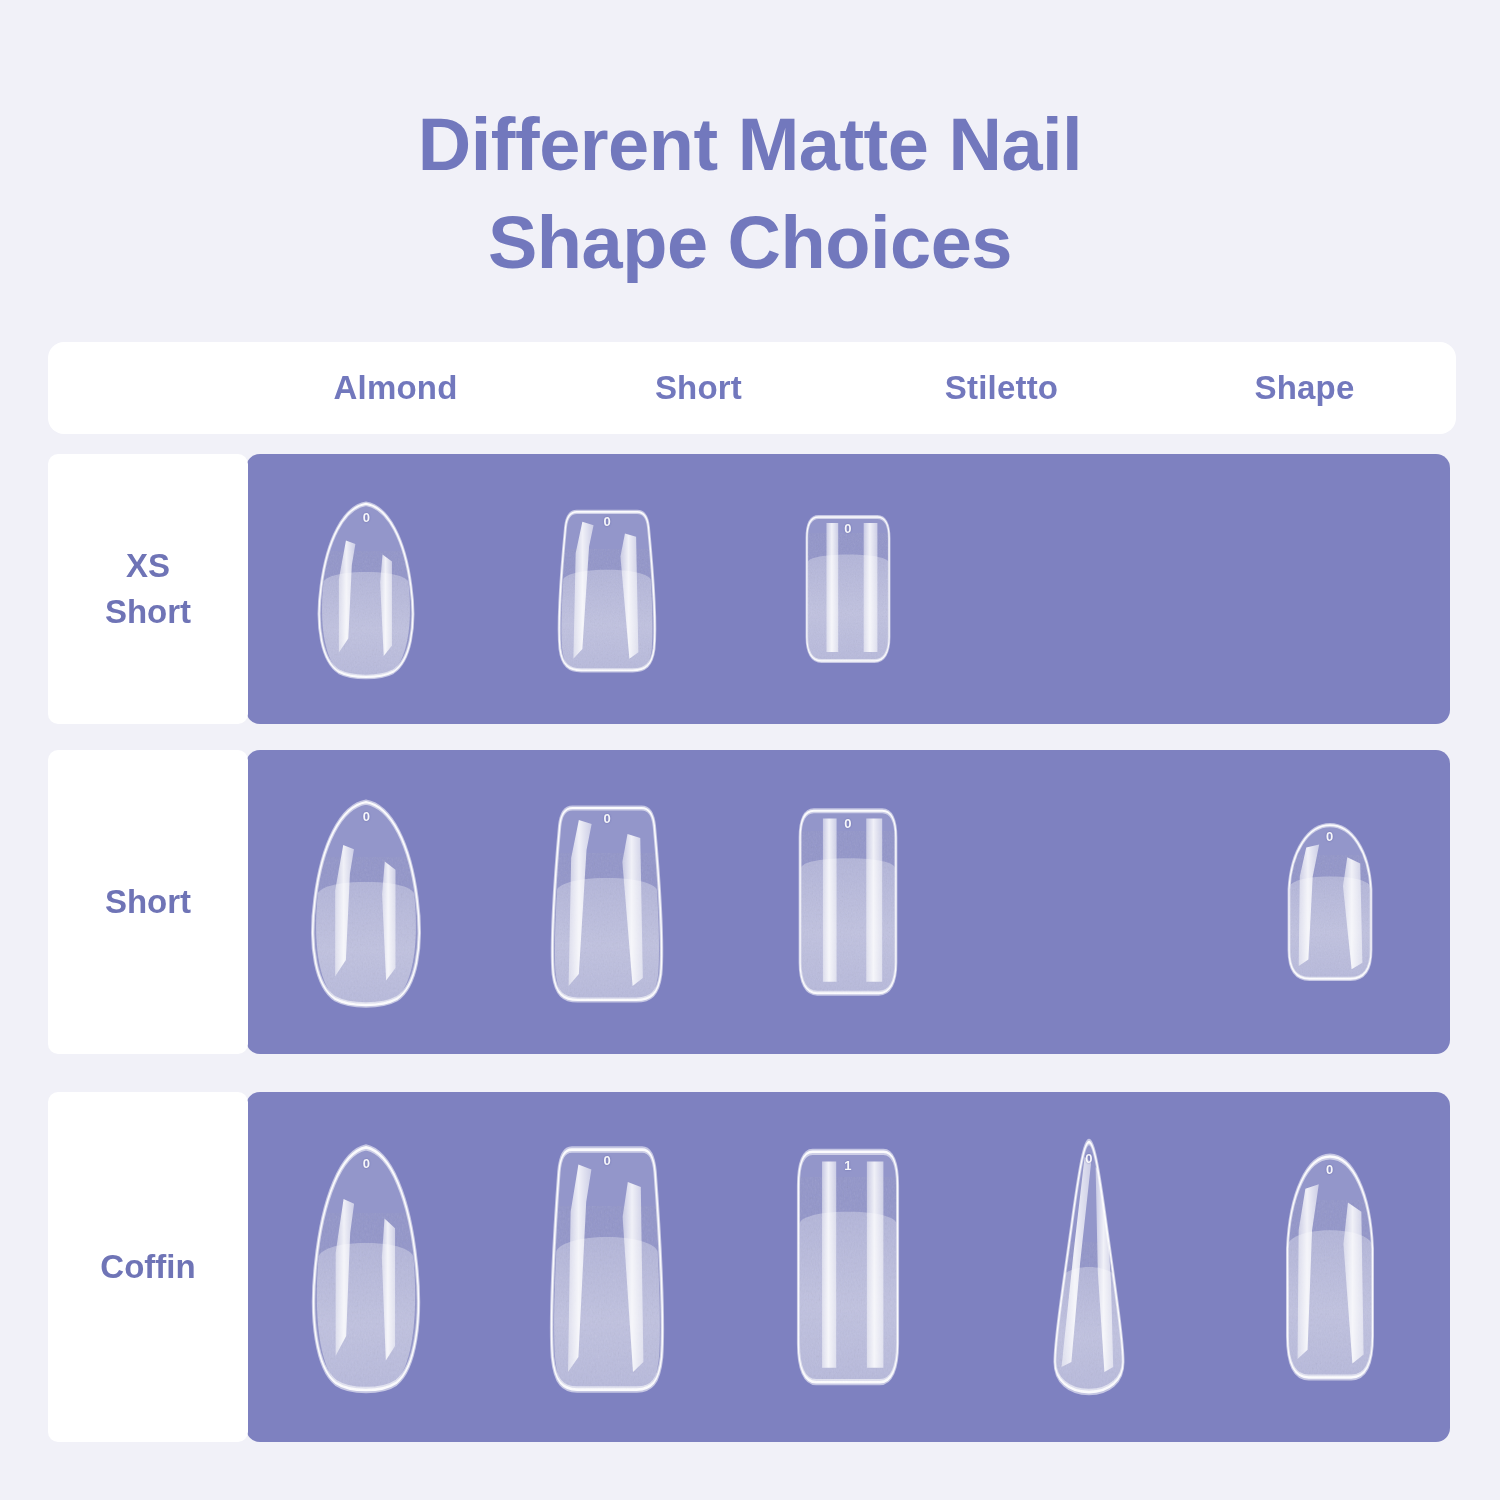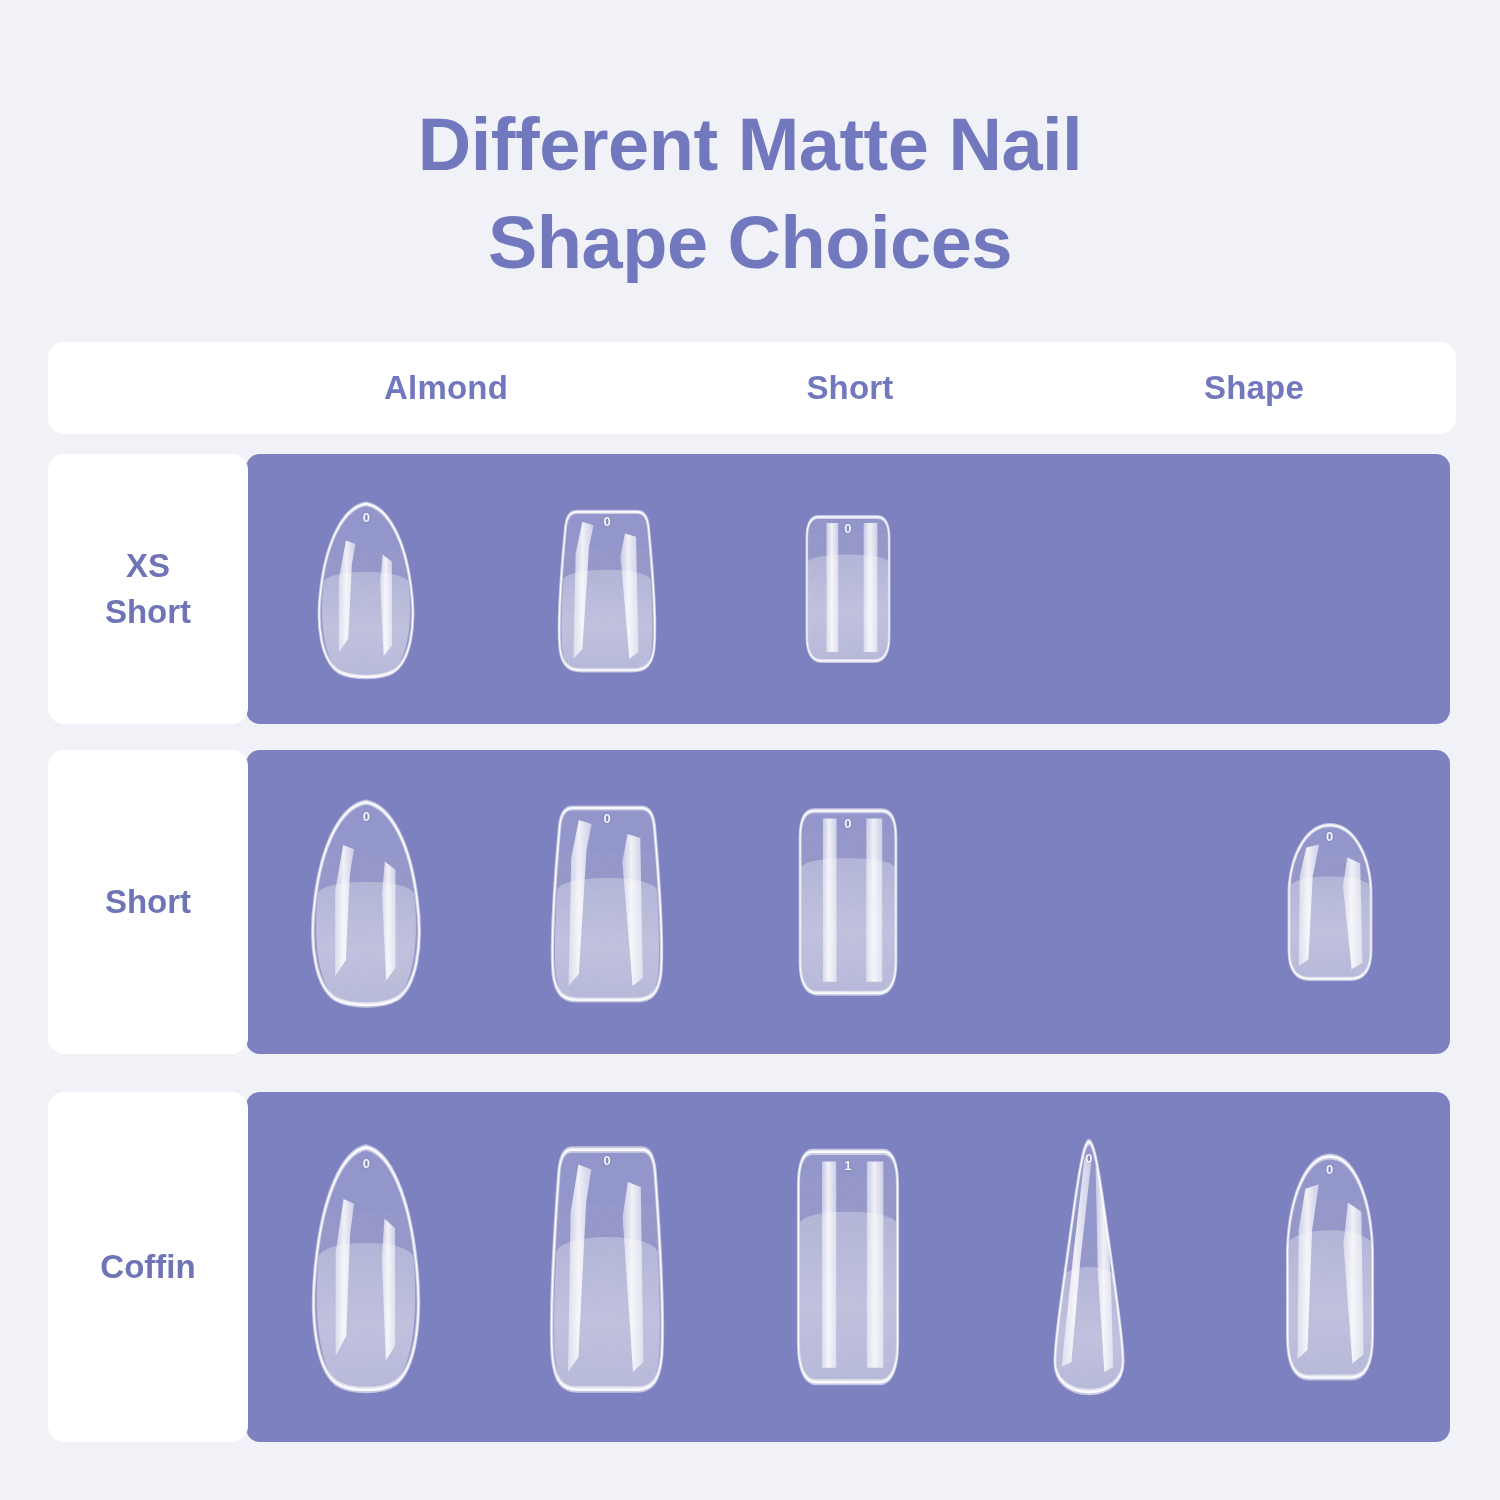--- a/index.html
+++ b/index.html
@@ -72,21 +72,21 @@
     background: #7e81c0;
     border-radius: 14px;
   }
   .size-row .label-card {
     position: absolute;
     left: 0;
     top: 0;
     width: 200px;
     height: 100%;
     background: #ffffff;
-    border-radius: 16px;
+    border-radius: 10px;
     display: flex;
     align-items: center;
     justify-content: center;
     z-index: 3;
   }
   .size-row .label-card .label-text {
     font-size: 33px;
     font-weight: 700;
     color: #6f74b6;
     text-align: center;
@@ -138,20 +138,21 @@
 <body>
 
 <h1 id="page-title">Different Matte Nail
 Shape Choices</h1>
 
 <div id="shape-header">
   <div class="hdr-spacer"></div>
   <div class="hdr-cells">
     <div class="hdr-cell">Almond</div>
     <div class="hdr-cell">Short</div>
+    <div class="hdr-cell">Stiletto</div>
     <div class="hdr-cell">Shape</div>
   </div>
 </div>
 
 <div class="size-row" id="row-xs">
   <div class="panel"></div>
   <div class="cells">
     <div class="cell">
         <div class="nail" style="width: 118px; height: 175px;">
 <svg class="nail-svg" width="118" height="175" viewBox="0 0 100 100" preserveAspectRatio="none">

